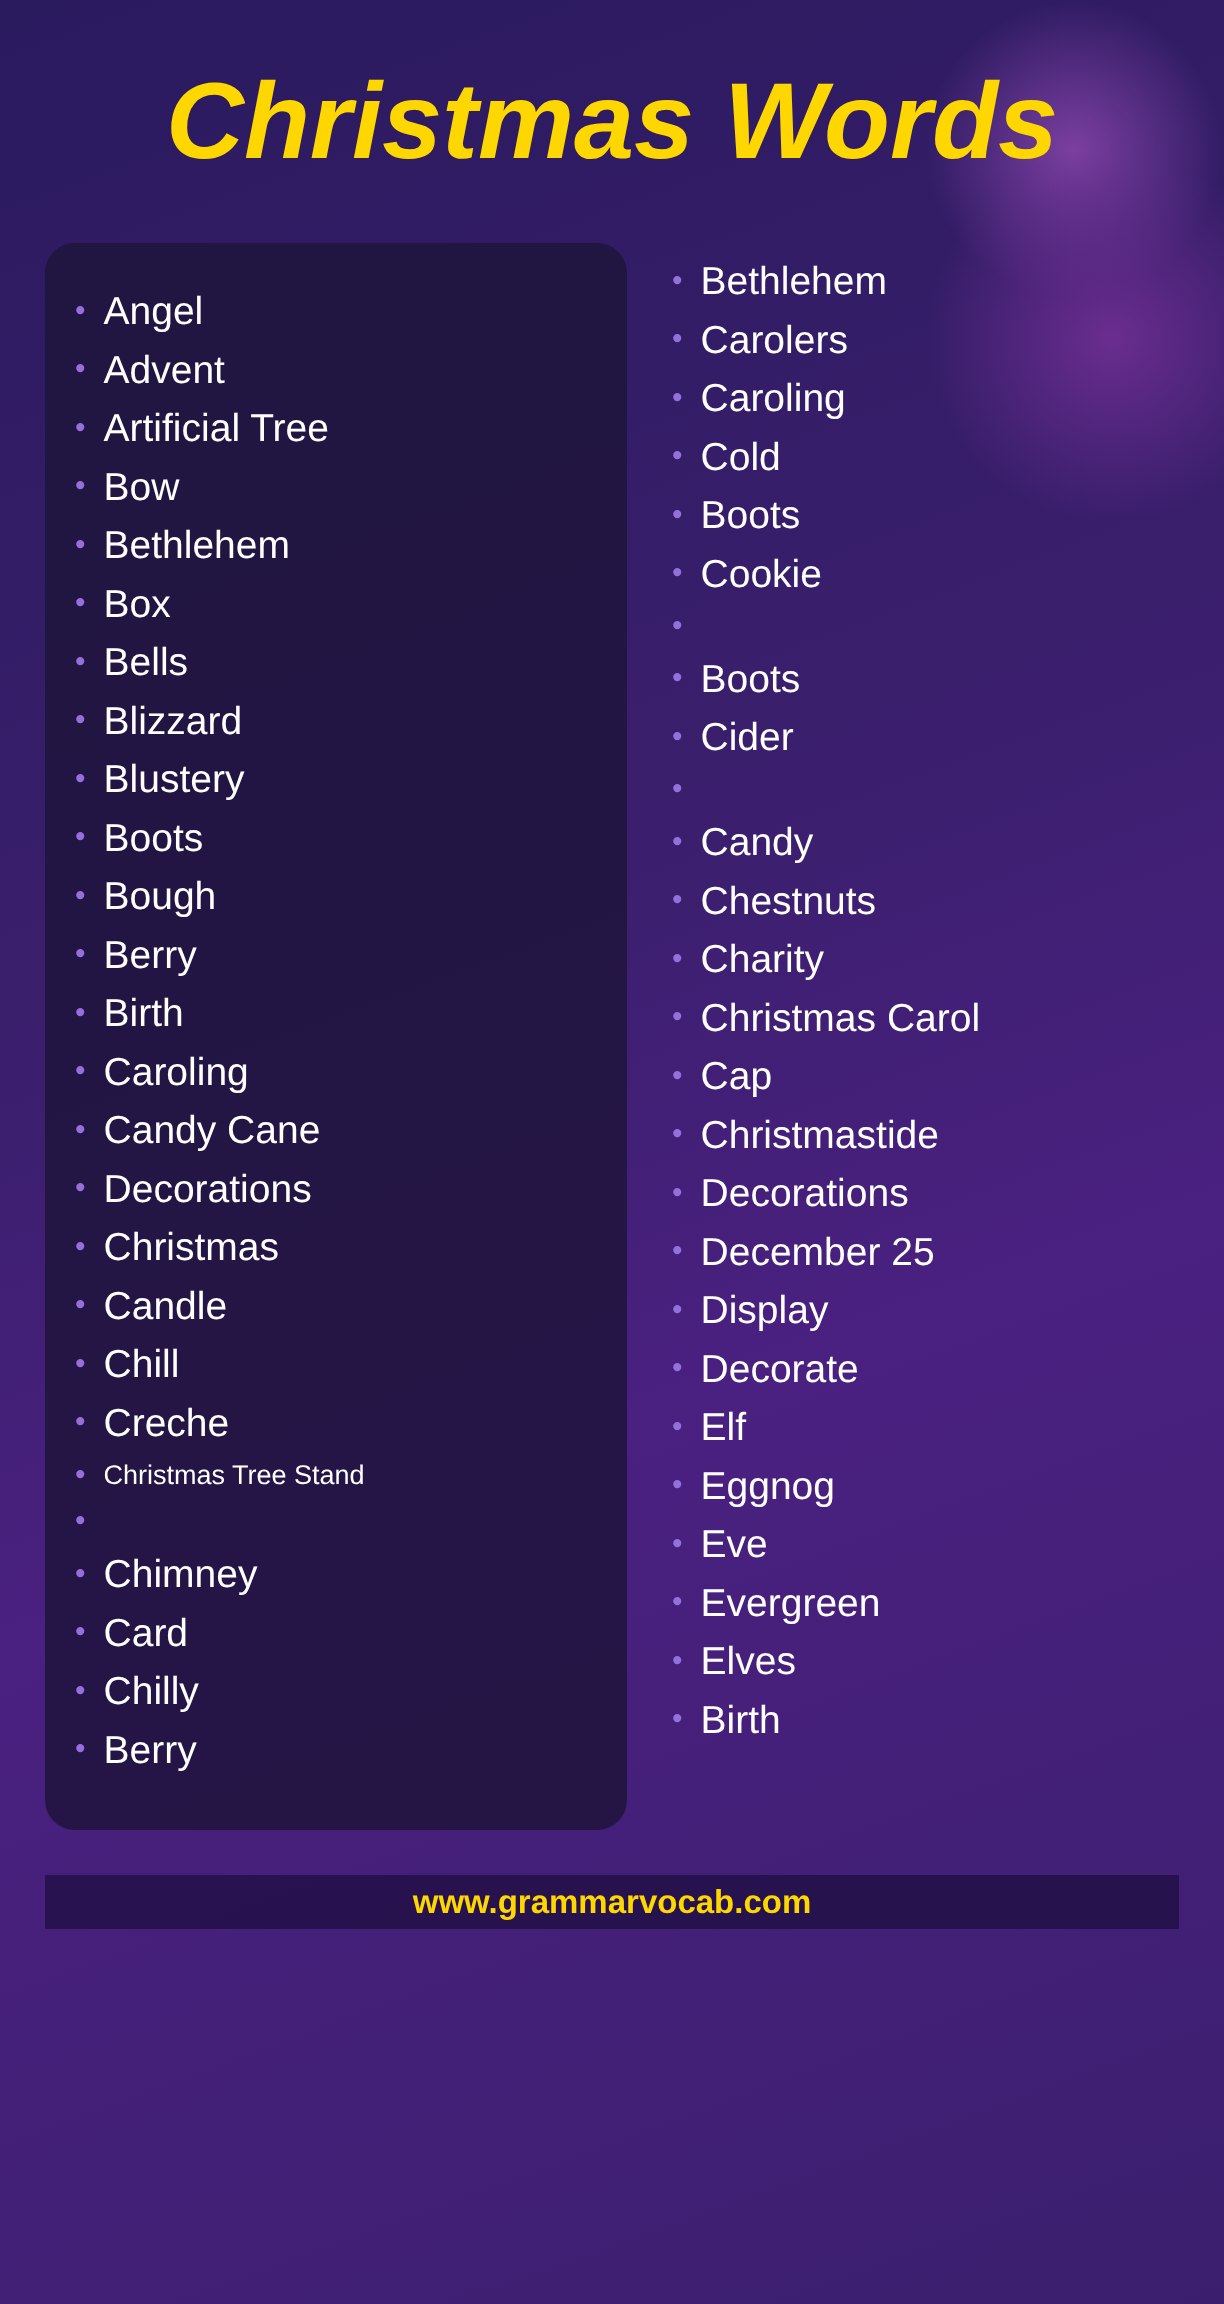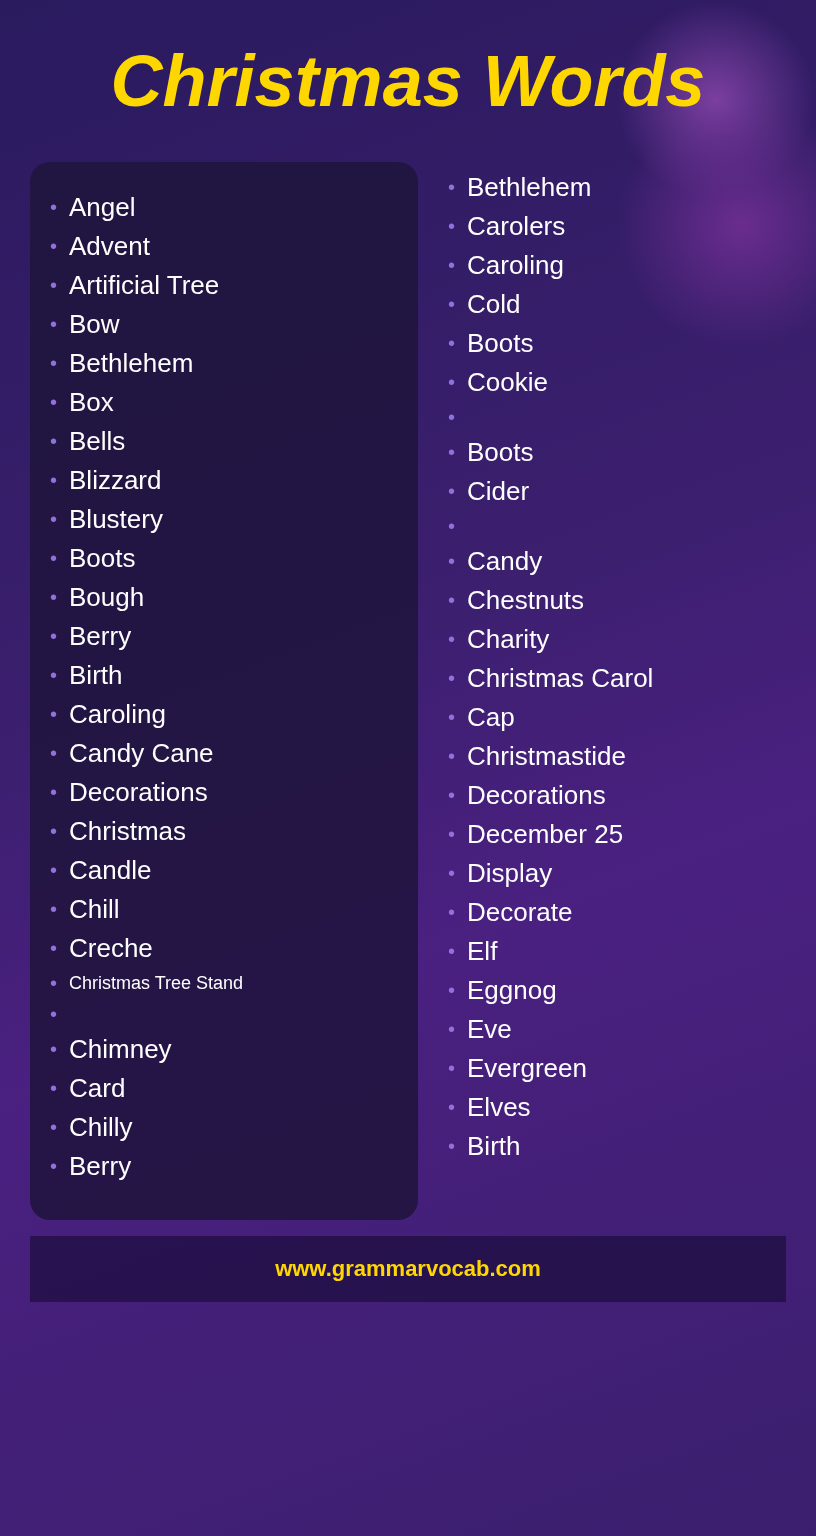--- a/index.html
+++ b/index.html
@@ -87,24 +87,24 @@
     }
 
     .bullet {
       color: #9370db;
       margin-right: 12px;
       font-size: 20px;
       flex-shrink: 0;
     }
 
     .footer {
-      margin-top: 16px;
+      margin-top: 30px;
       width: 100%;
       background: rgba(20, 10, 50, 0.6);
-      padding: 20px;
+      padding: 5px;
       text-align: center;
       z-index: 1;
     }
 
     .footer-text {
       color: #ffd700;
       font-size: 22px;
       font-weight: 600;
     }
   </style>

